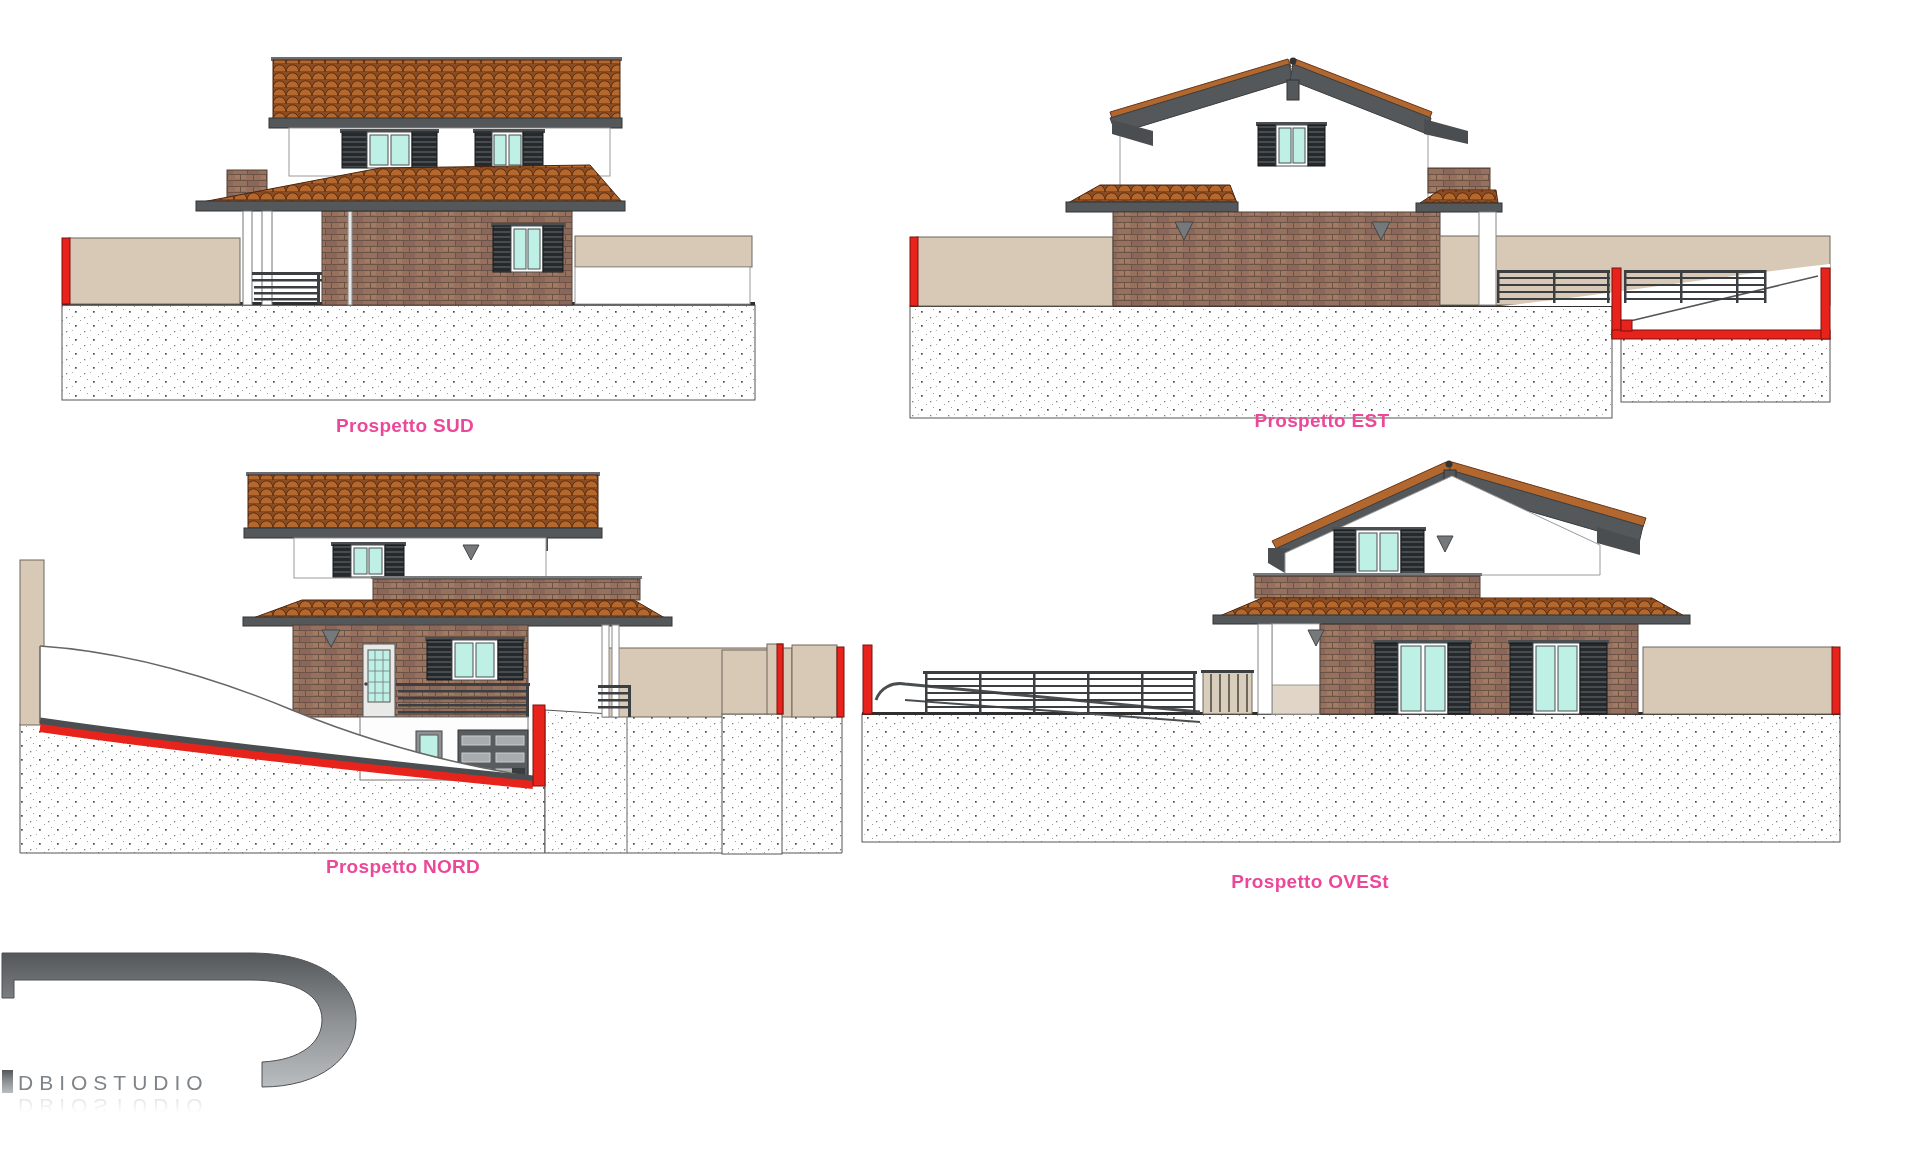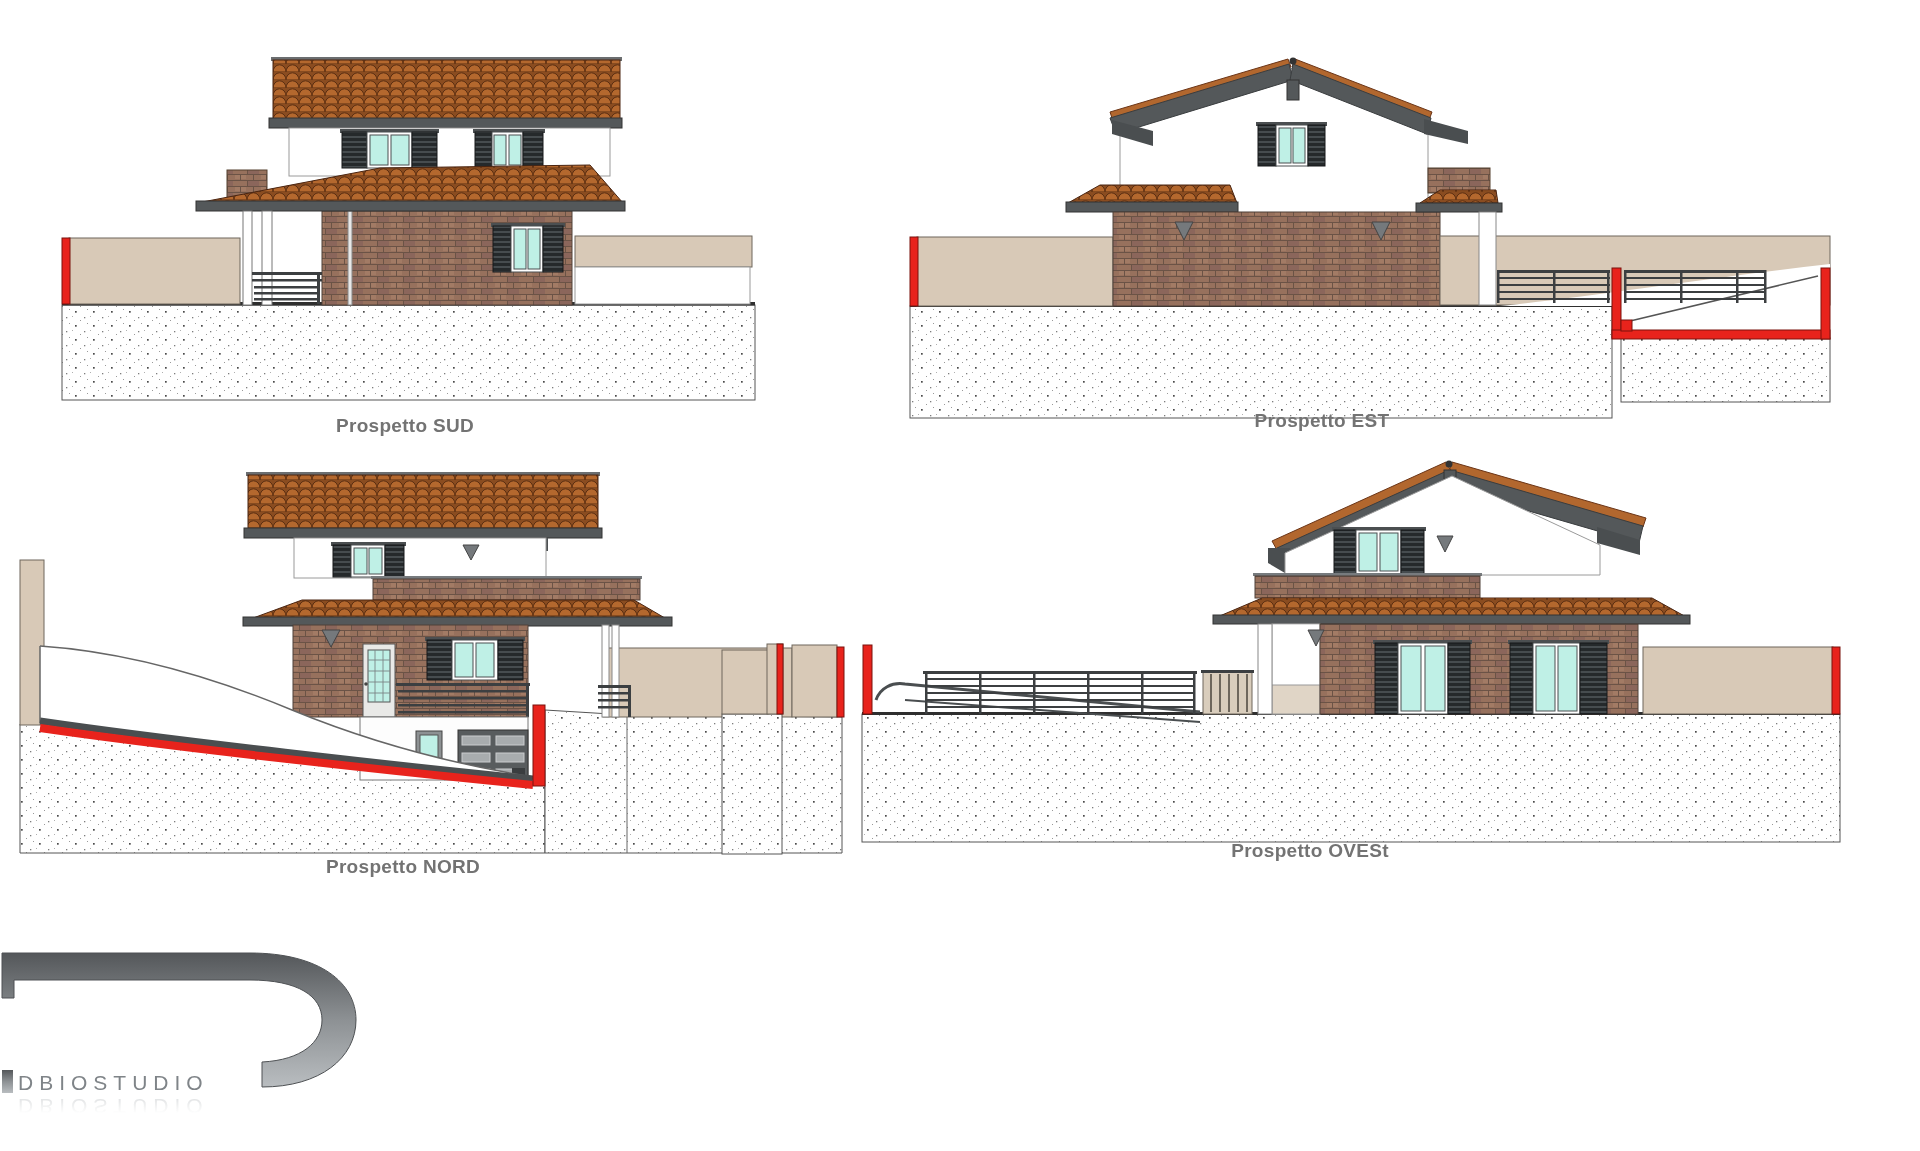--- a/index.html
+++ b/index.html
@@ -1,19 +1,19 @@
 <!DOCTYPE html>
 <html><head>
 <meta charset="utf-8">
 <style>
   html,body{margin:0;padding:0;background:#ffffff;}
   .canvas{position:relative;width:1920px;height:1151px;background:#ffffff;overflow:hidden;
           font-family:"Liberation Sans", sans-serif;}
   .sheet{position:absolute;left:0;top:0;width:1920px;height:1151px;}
-  .label{position:absolute;font-size:19px;font-weight:700;color:#737373;text-align:center;
+  .label{position:absolute;font-size:19px;font-weight:700;color:#ec4899;text-align:center;
          letter-spacing:.3px;}
   .logo-text{position:absolute;left:18px;top:1071px;font-size:21px;font-weight:400;
              color:#7f8488;letter-spacing:6px;}
   .logo-reflection{position:absolute;left:18px;top:1094px;font-size:21px;font-weight:400;
              color:#9aa0a4;letter-spacing:6px;transform:scaleY(-1);opacity:.35;
              -webkit-mask-image:linear-gradient(to top,#000 5%,transparent 80%);
              mask-image:linear-gradient(to top,#000 5%,transparent 80%);}
 </style>
 </head>
 <body>
@@ -358,17 +358,17 @@
 
 <g transform="translate(0,950)">
   <path d="M2,3 L250,3 C320,3 356,33 356,70 C356,108 320,137 262,137 L262,112 C302,110 322,92 322,70 C322,46 298,30 250,30 L14,30 L14,48 L2,48 Z" fill="url(#logoGrad)" stroke="#4e5154" stroke-width="1"></path>
   <rect x="2" y="120" width="11" height="23" fill="url(#logoGrad)"></rect>
 </g>
 </svg>
 
 <div class="label" style="left:255px;top:415px;width:300px">Prospetto SUD</div>
 <div class="label" style="left:1172px;top:410px;width:300px">Prospetto EST</div>
 <div class="label" style="left:253px;top:856px;width:300px">Prospetto NORD</div>
-<div class="label" style="left:1160px;top:840px;width:300px">Prospetto OVESt</div>
+<div class="label" style="left:1160px;top:871px;width:300px">Prospetto OVESt</div>
 
 <div class="logo-text">DBIOSTUDIO</div>
 <div class="logo-reflection">DBIOSTUDIO</div>
 </div>
 
 </body></html>

